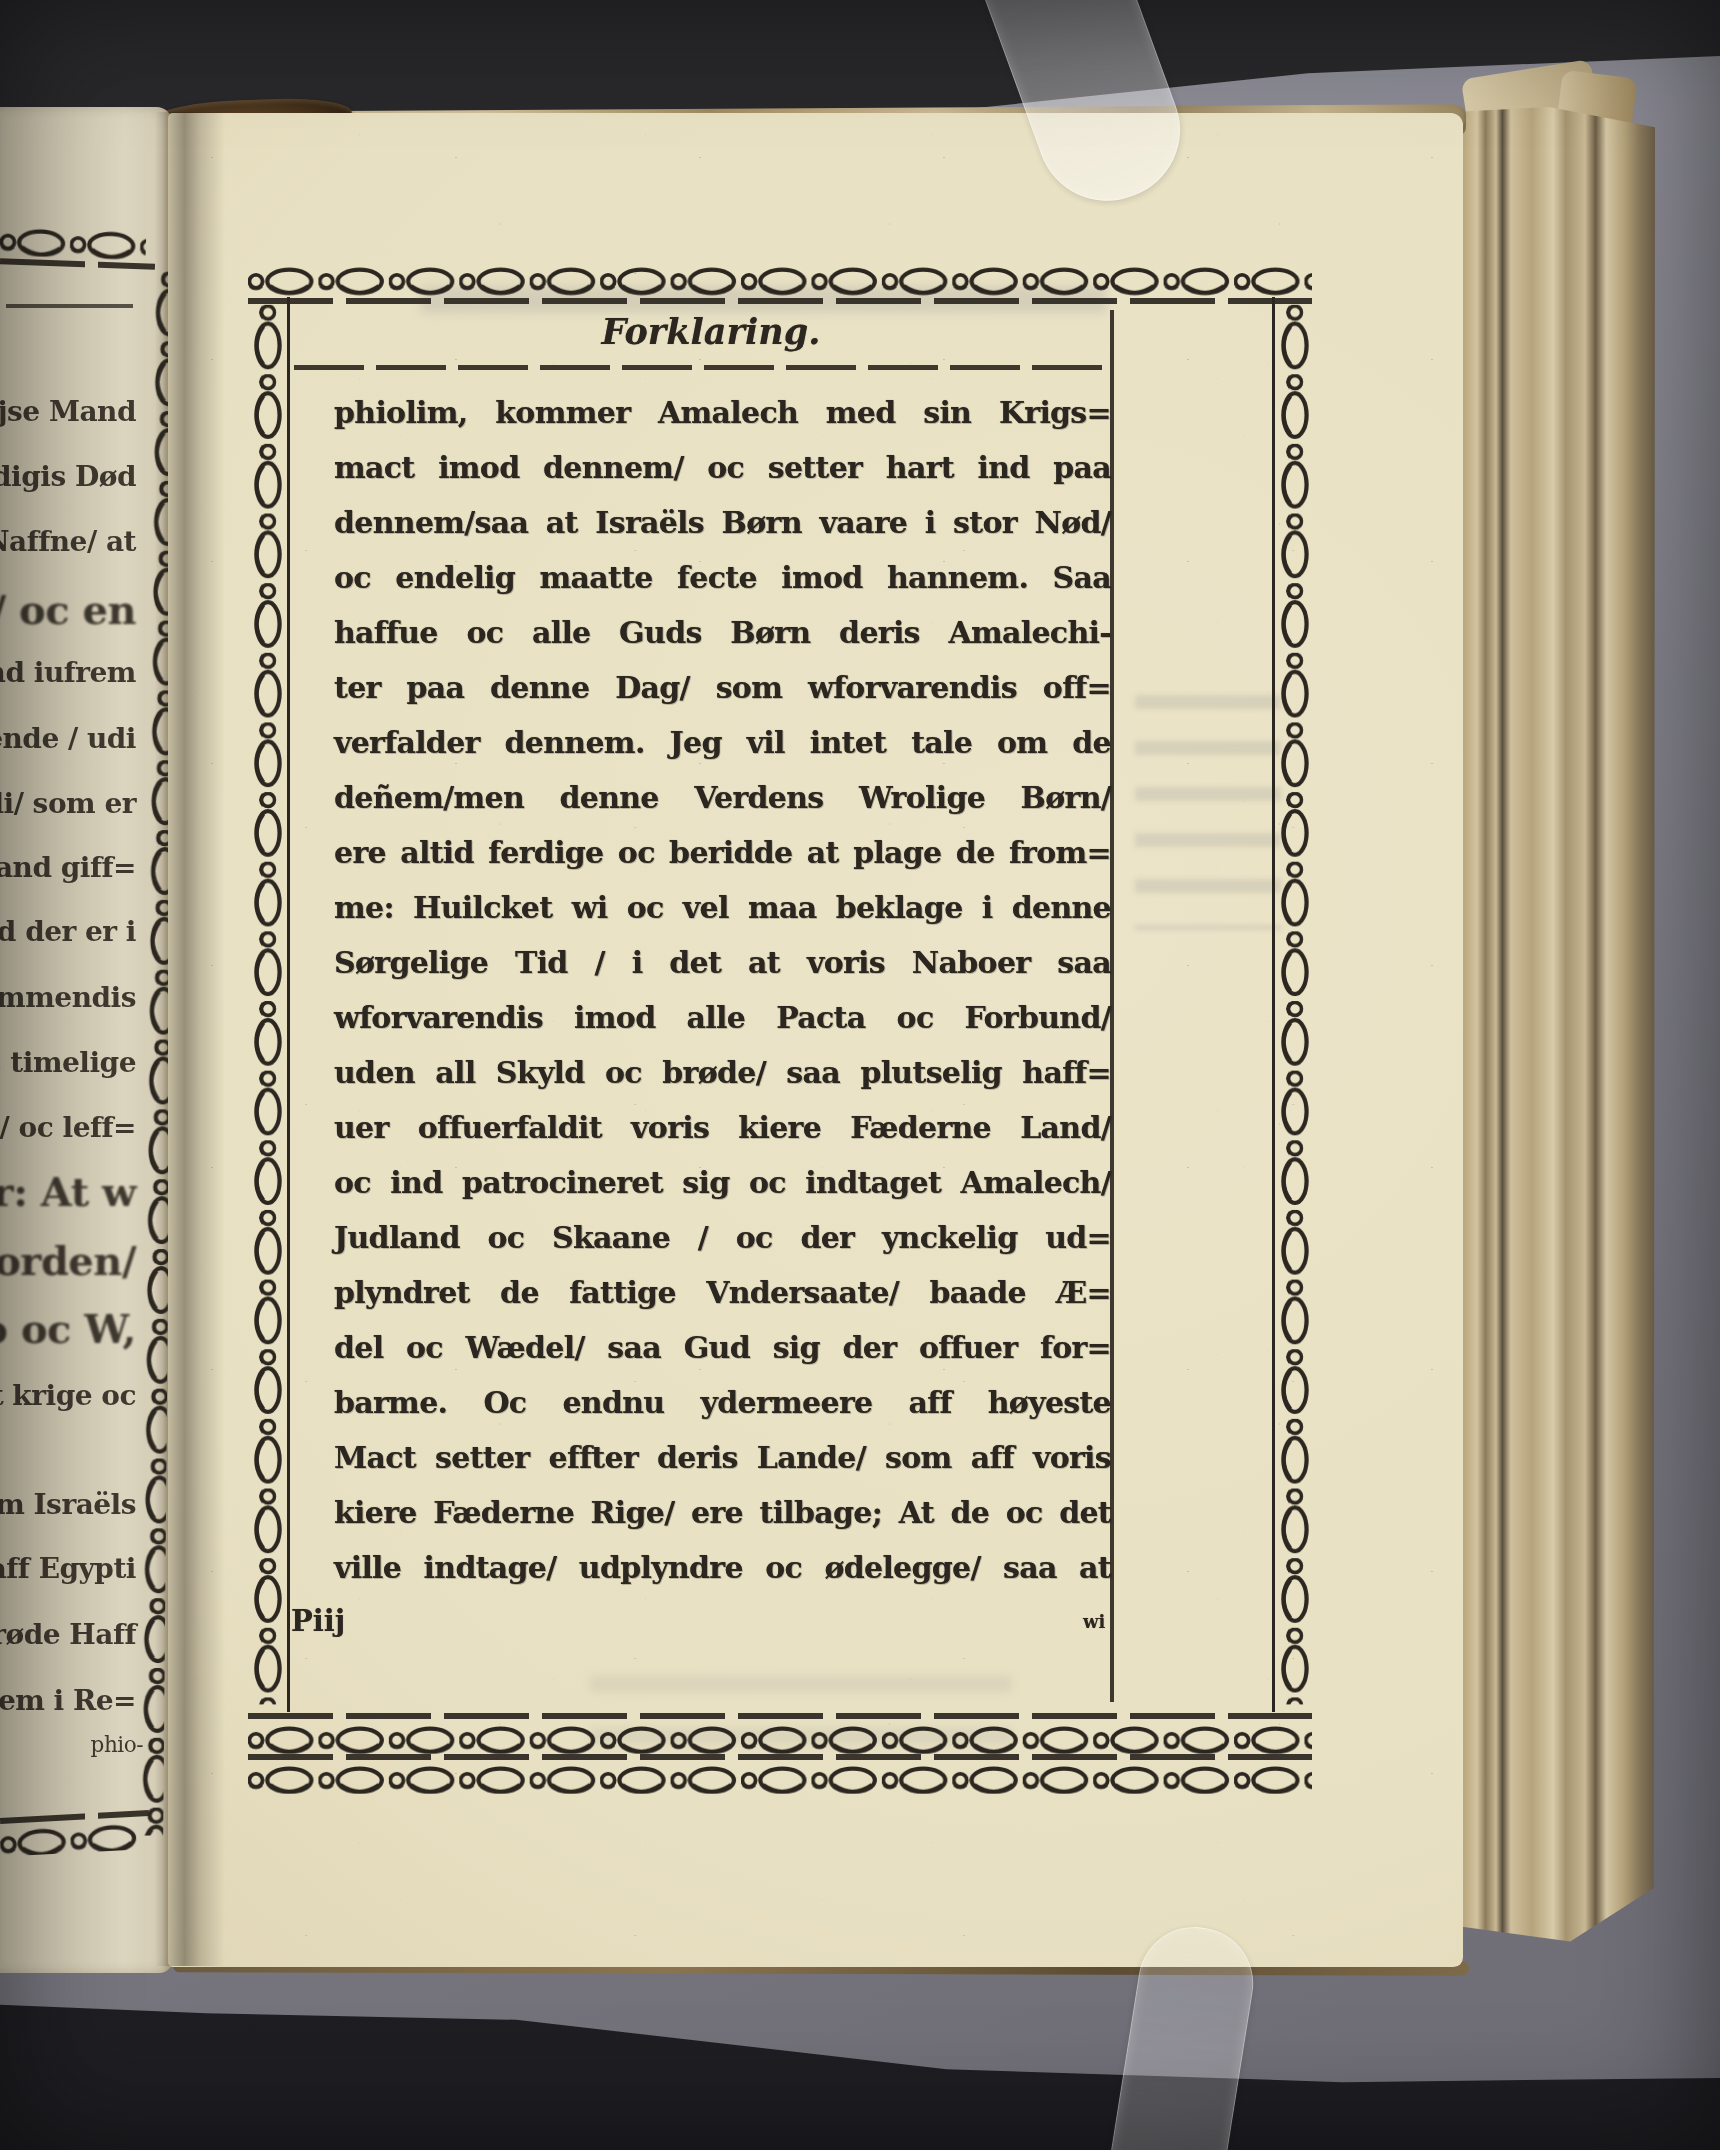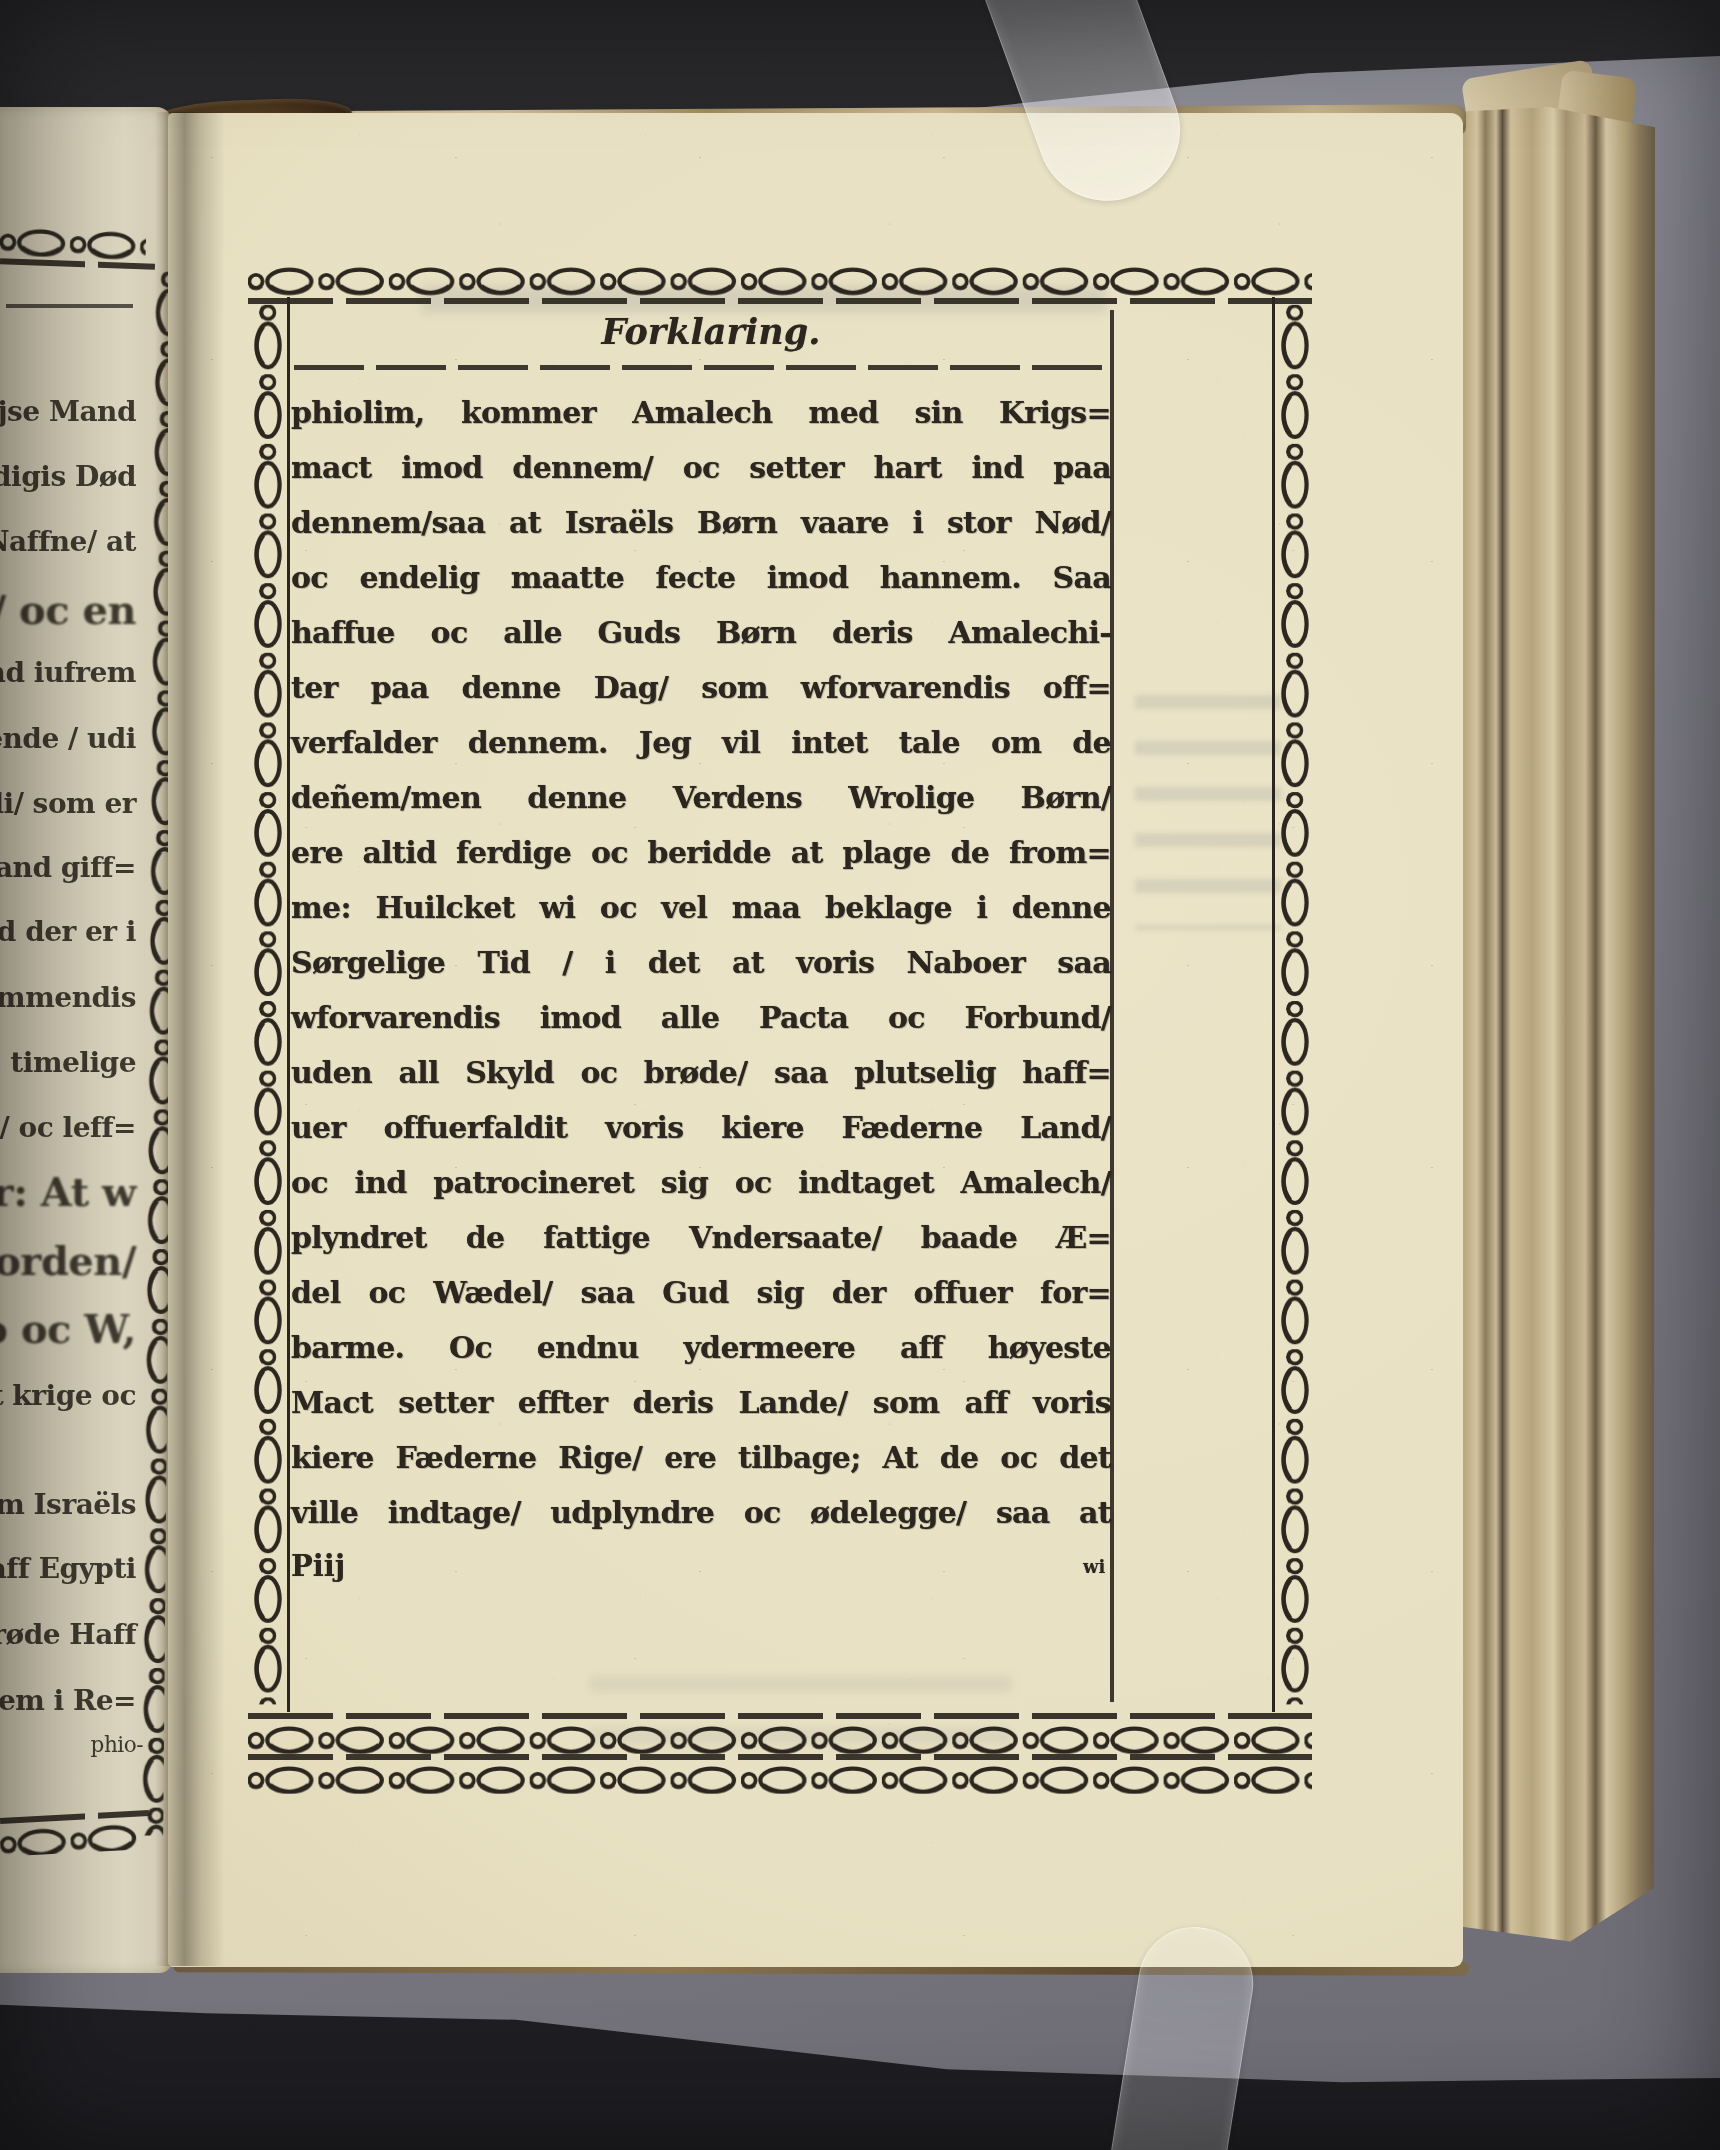--- a/index.html
+++ b/index.html
@@ -90,21 +90,21 @@
 
   .header{position:absolute;left:133px;top:201px;width:820px;text-align:center;
     color:var(--ink);font:bold italic 35px/1 "DejaVu Serif",serif;letter-spacing:0;
     text-shadow:0 0 0.9px rgba(43,38,31,.55);}
   .dash-rule{position:absolute;left:126px;top:252px;width:813px;height:4.7px;
     background:repeating-linear-gradient(90deg,var(--ink) 0 70px,transparent 70px 82px);opacity:.9;}
 
   .textcol{position:absolute;left:123px;top:272px;width:820px;color:var(--ink);}
   .bodyline{height:55px;font:bold 30px/55px "DejaVu Serif",serif;letter-spacing:-0.7px;
     text-align:justify;text-align-last:justify;
-    text-shadow:0 0 0.9px rgba(43,38,31,.5),0.9px 0.5px 0 rgba(43,38,31,.22);}
+    text-shadow:0 0 0.9px rgba(43,38,31,.5),0.9px 0.5px 0 rgba(43,38,31,.22);margin-left:43px;}
   .sigrow{position:relative;height:53px;font:bold 29px/53px "DejaVu Serif",serif;
     text-shadow:0 0 0.9px rgba(43,38,31,.5);}
   .sigmark{position:absolute;left:0;width:100%;text-align:left;}
   .catchword{position:absolute;right:5.6px;font-size:18px;}
 
   .ghost{position:absolute;pointer-events:none;}
   .ghost-1{left:967px;top:582px;width:146px;height:235px;filter:blur(2.8px);
     background:repeating-linear-gradient(180deg,rgba(95,98,112,.14) 0 14px,transparent 14px 46px);}
   .ghost-2{left:253px;top:173px;width:685px;height:27px;filter:blur(4.7px);
     background:rgba(108,112,128,.16);}
@@ -244,20 +244,21 @@
       <div class="bodyline">ter paa denne Dag/ som wforvarendis off=</div>
       <div class="bodyline">verfalder dennem. Jeg vil intet tale om de</div>
       <div class="bodyline">deñem/men denne Verdens Wrolige Børn/</div>
       <div class="bodyline">ere altid ferdige oc beridde at plage de from=</div>
       <div class="bodyline">me: Huilcket wi oc vel maa beklage i denne</div>
       <div class="bodyline">Sørgelige Tid / i det at voris Naboer saa</div>
       <div class="bodyline">wforvarendis imod alle Pacta oc Forbund/</div>
       <div class="bodyline">uden all Skyld oc brøde/ saa plutselig haff=</div>
       <div class="bodyline">uer offuerfaldit voris kiere Fæderne Land/</div>
       <div class="bodyline">oc ind patrocineret sig oc indtaget Amalech/</div>
+      <div class="bodyline">Judland oc Skaane / oc der ynckelig ud=</div>
       <div class="bodyline">plyndret de fattige Vndersaate/ baade Æ=</div>
       <div class="bodyline">del oc Wædel/ saa Gud sig der offuer for=</div>
       <div class="bodyline">barme. Oc endnu ydermeere aff høyeste</div>
       <div class="bodyline">Mact setter effter deris Lande/ som aff voris</div>
       <div class="bodyline">kiere Fæderne Rige/ ere tilbage; At de oc det</div>
       <div class="bodyline">ville indtage/ udplyndre oc ødelegge/ saa at</div>
       <div class="sigrow">
         <span class="sigmark">Piij</span>
         <span class="catchword">wi</span>
       </div>

